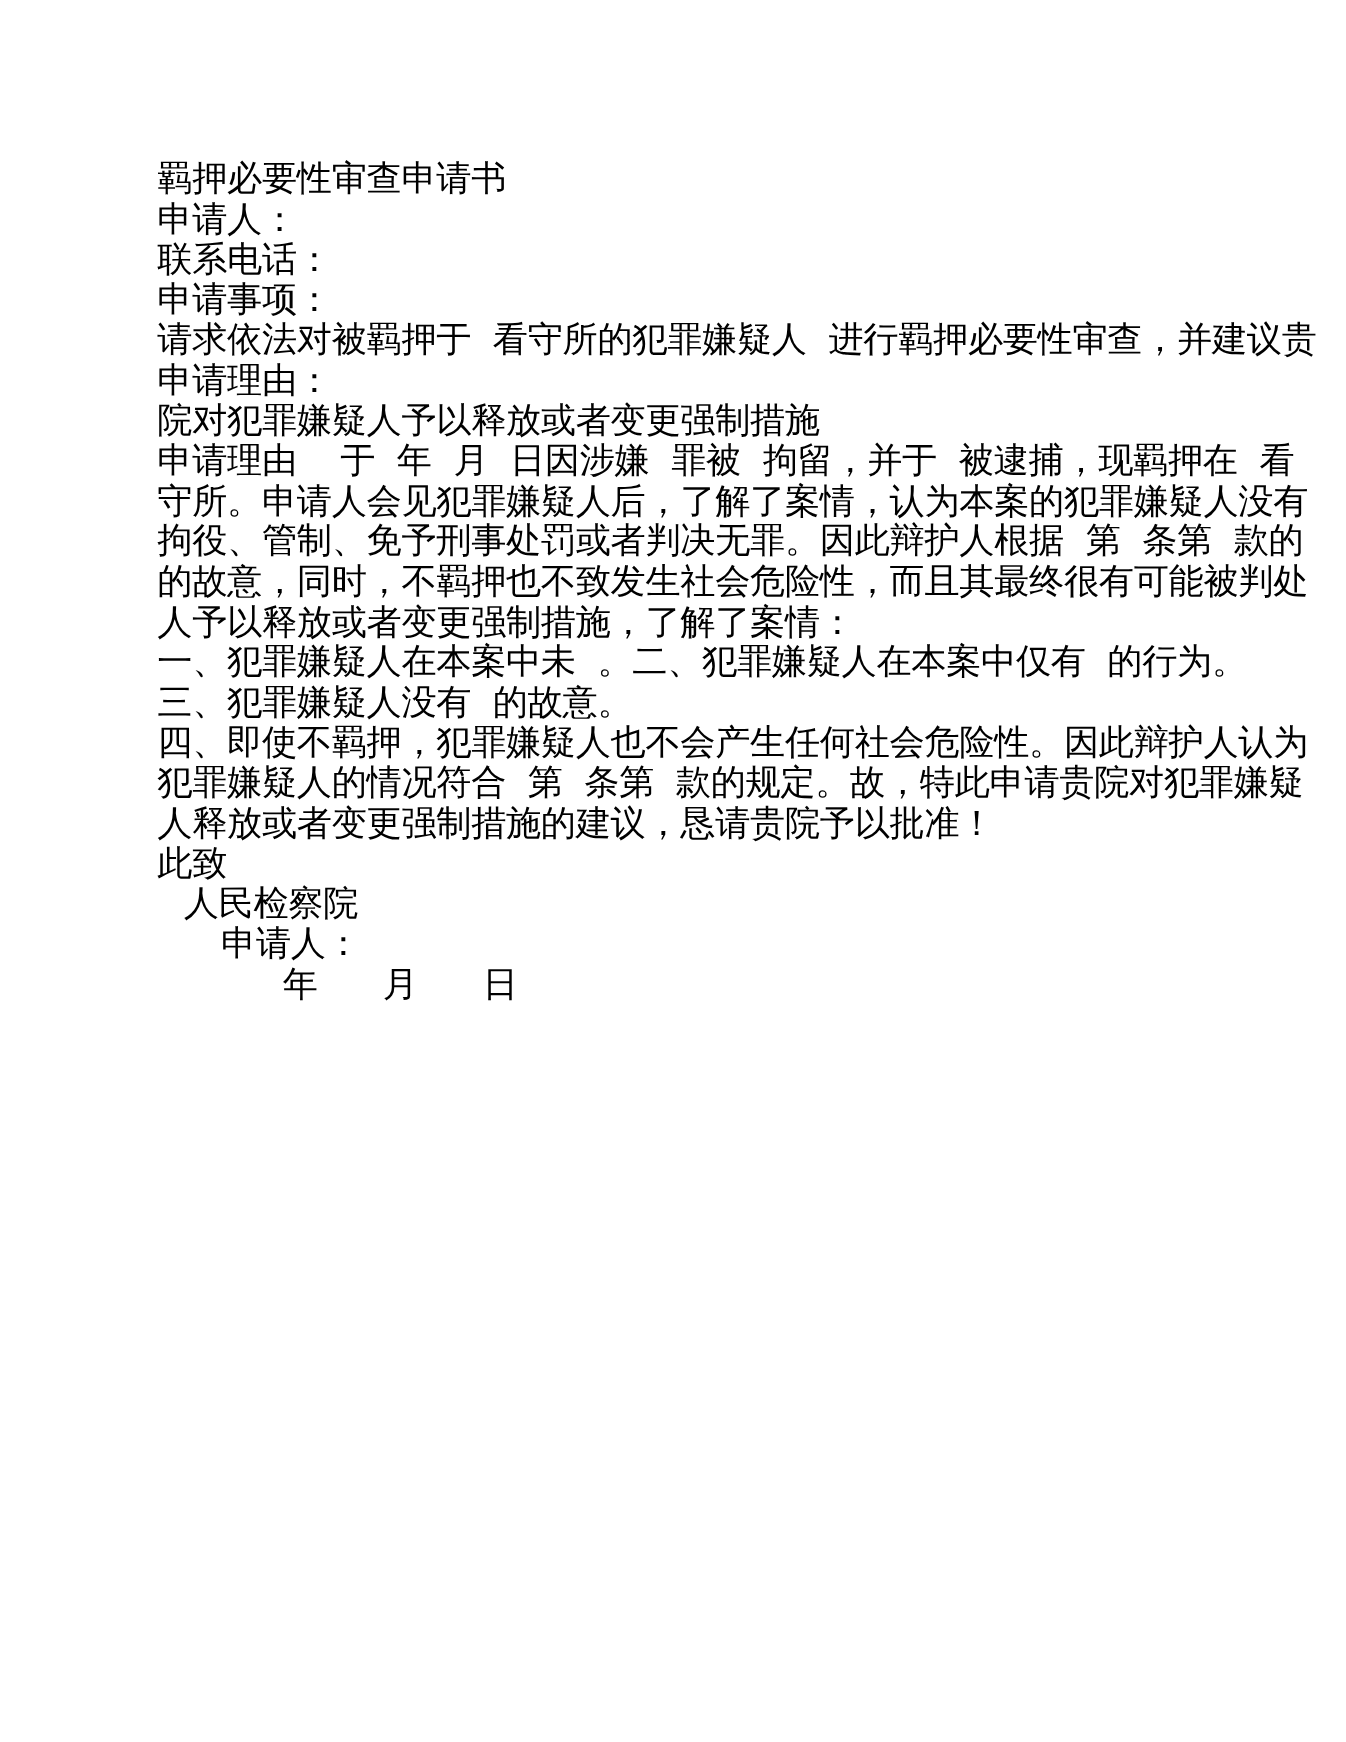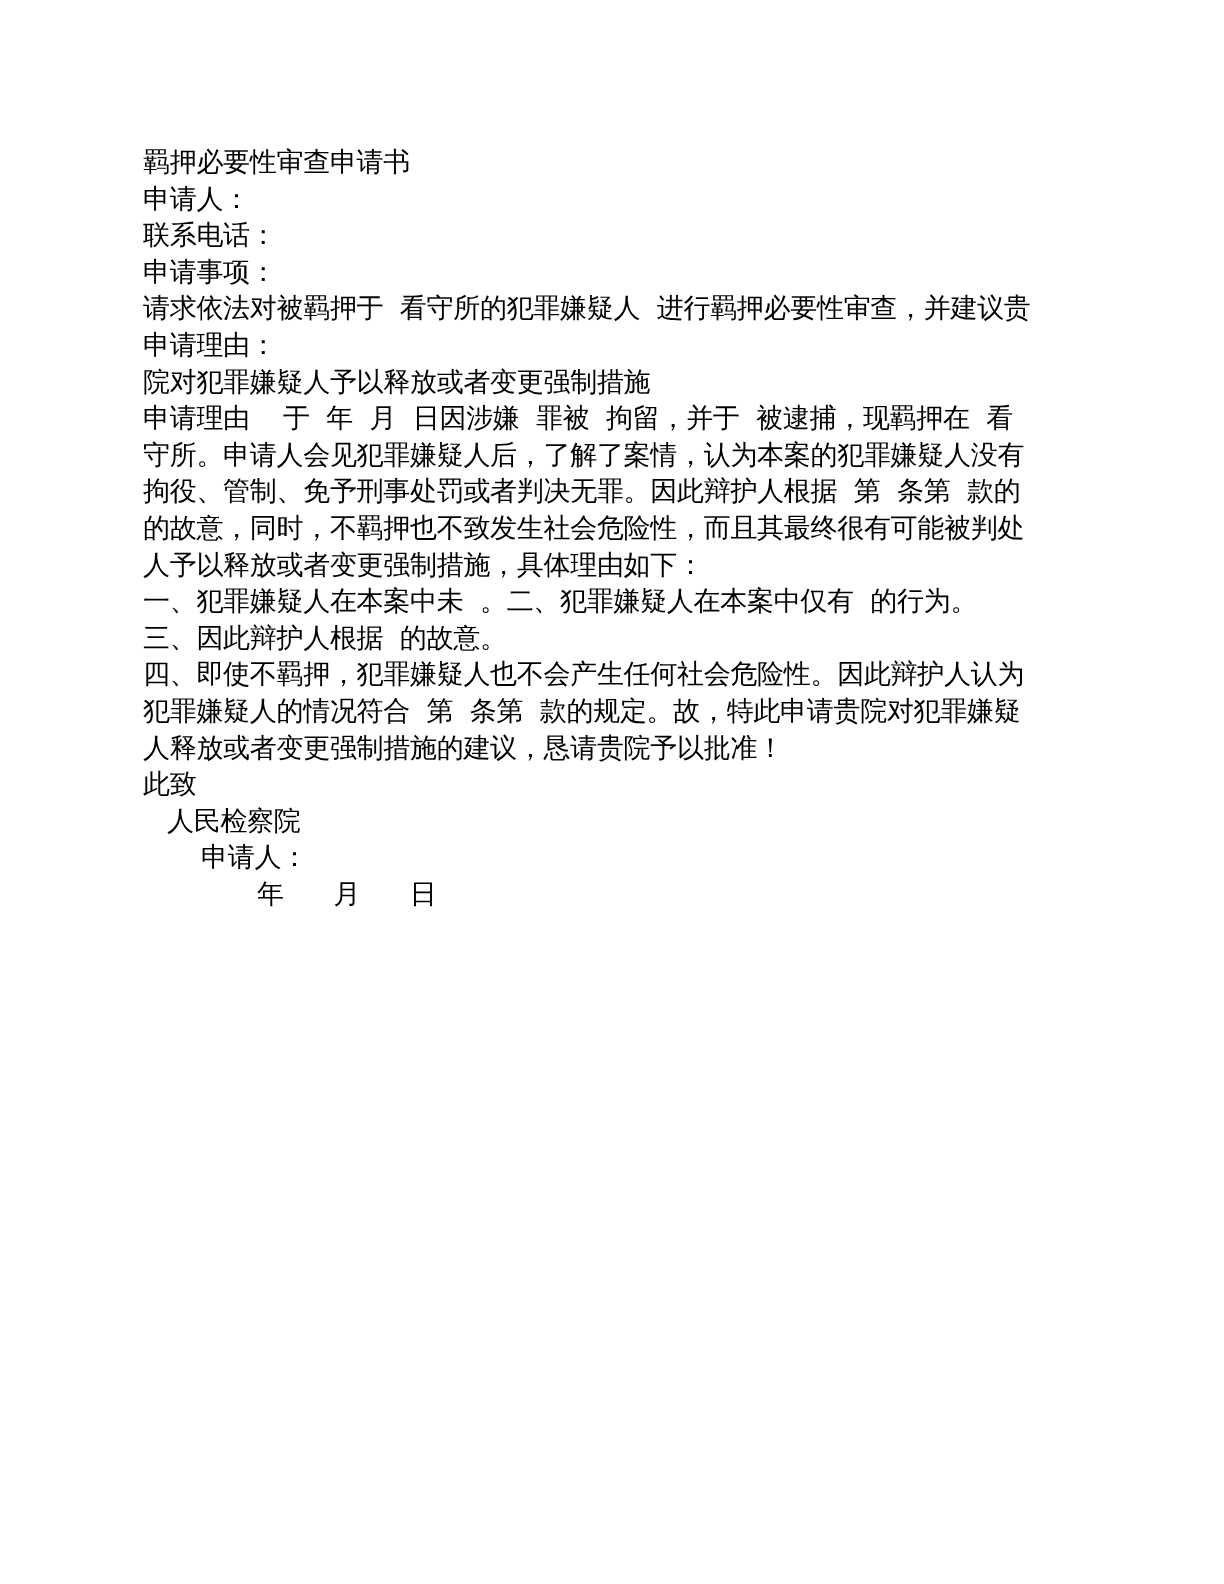--- a/index.html
+++ b/index.html
@@ -17,21 +17,21 @@
     }
     .page {
       position: absolute;
       left: 143px;
       top: 144px;
       width: 940px;
     }
     .line {
       height: 36.6px;
       line-height: 36.6px;
-      font-size: 27px;
+      font-size: 32px;
       white-space: pre;
       letter-spacing: -0.3px;
     }
     .indent-1 { padding-left: 24px; }
     .indent-2 { padding-left: 58px; }
     .indent-3 { padding-left: 114px; }
   </style>
 </head>
 <body>
 
@@ -40,23 +40,23 @@
   <div class="line">申请人：</div>
   <div class="line">联系电话：</div>
   <div class="line">申请事项：</div>
   <div class="line">请求依法对被羁押于  看守所的犯罪嫌疑人  进行羁押必要性审查，并建议贵</div>
   <div class="line">申请理由：</div>
   <div class="line">院对犯罪嫌疑人予以释放或者变更强制措施</div>
   <div class="line">申请理由    于  年  月  日因涉嫌  罪被  拘留，并于  被逮捕，现羁押在  看</div>
   <div class="line">守所。申请人会见犯罪嫌疑人后，了解了案情，认为本案的犯罪嫌疑人没有</div>
   <div class="line">拘役、管制、免予刑事处罚或者判决无罪。因此辩护人根据  第  条第  款的</div>
   <div class="line">的故意，同时，不羁押也不致发生社会危险性，而且其最终很有可能被判处</div>
-  <div class="line">人予以释放或者变更强制措施，具体理由如下：</div>
+  <div class="line">人予以释放或者变更强制措施，了解了案情：</div>
   <div class="line">一、犯罪嫌疑人在本案中未  。二、犯罪嫌疑人在本案中仅有  的行为。</div>
-  <div class="line">三、因此辩护人根据  的故意。</div>
+  <div class="line">三、犯罪嫌疑人没有  的故意。</div>
   <div class="line">四、即使不羁押，犯罪嫌疑人也不会产生任何社会危险性。因此辩护人认为</div>
   <div class="line">犯罪嫌疑人的情况符合  第  条第  款的规定。故，特此申请贵院对犯罪嫌疑</div>
   <div class="line">人释放或者变更强制措施的建议，恳请贵院予以批准！</div>
   <div class="line">此致</div>
   <div class="line indent-1">人民检察院</div>
   <div class="line indent-2">申请人：</div>
   <div class="line indent-3">年      月      日</div>
 </div>
 
 </body></html>

